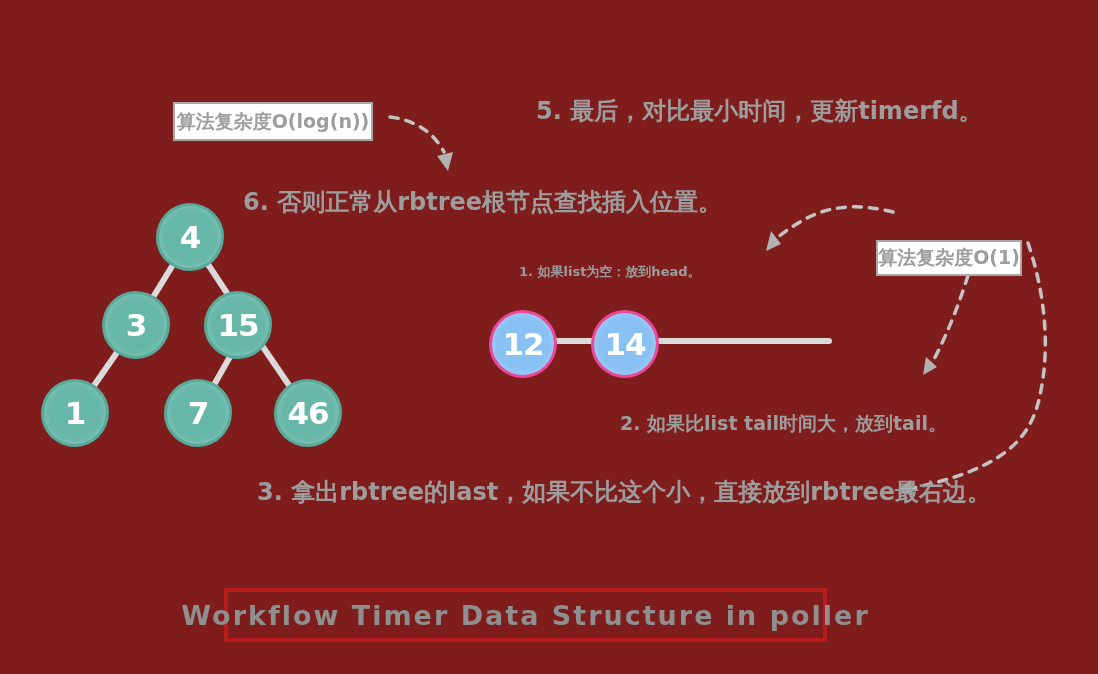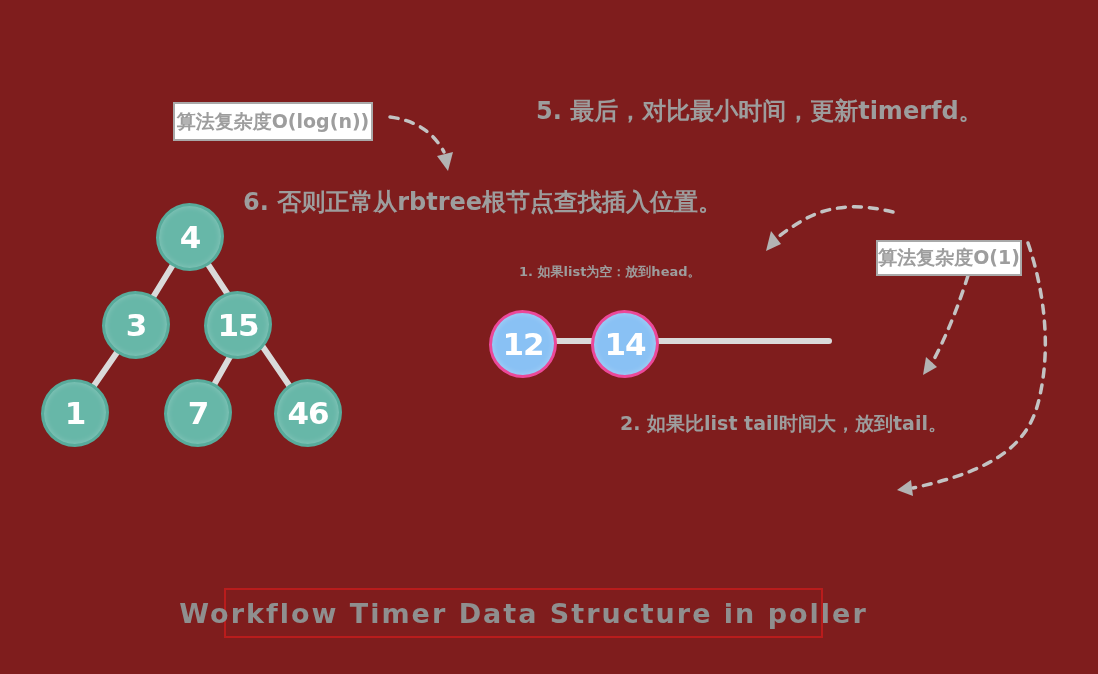--- a/index.html
+++ b/index.html
@@ -49,21 +49,21 @@
     font-size: 19px;
     font-weight: 600;
     display: flex; align-items: center; justify-content: center;
     white-space: nowrap;
     background: #ffffff;
   }
   #title-box {
     position: absolute;
     left: 224px; top: 588px;
     width: 595px; height: 46px;
-    border: 2px solid #b91c1c;
+    border: 4px solid #b91c1c;
     display: flex; align-items: center; justify-content: center;
     color: #8f8f8f;
     font-size: 27px;
     font-weight: 600;
     letter-spacing: 2px;
     white-space: nowrap;
   }
 </style>
 </head>
 <body>
@@ -97,20 +97,21 @@
     <span>算法复杂度O(log(n))</span>
   </div>
   <div class="label-box" style="left:876px; top:196px; width:142px; height:32px;margin-top:44px;">
     <span>算法复杂度O(1)</span>
   </div>
 
   <div class="annotation" style="left:536px; top:95px;">5. 最后，对比最小时间，更新timerfd。</div>
   <div class="annotation" style="left:243px; top:186px;">6. 否则正常从rbtree根节点查找插入位置。</div>
   <div class="annotation" style="left:519px; top:263px; font-size:13px;">1. 如果list为空：放到head。</div>
   <div class="annotation" style="left:620px; top:411px; font-size:19px;">2. 如果比list tail时间大，放到tail。</div>
+  <div class="annotation" style="left:257px; top:476px;">3. 拿出rbtree的last，如果不比这个小，直接放到rbtree最右边。</div>
 
   <div class="node tree-node" style="left:156px; top:203px;">4</div>
   <div class="node tree-node" style="left:102px; top:291px;">3</div>
   <div class="node tree-node" style="left:204px; top:291px;">15</div>
   <div class="node tree-node" style="left:41px; top:379px;">1</div>
   <div class="node tree-node" style="left:164px; top:379px;">7</div>
   <div class="node tree-node" style="left:274px; top:379px;">46</div>
 
   <div class="node list-node" style="left:489px; top:310px;">12</div>
   <div class="node list-node" style="left:591px; top:310px;">14</div>

